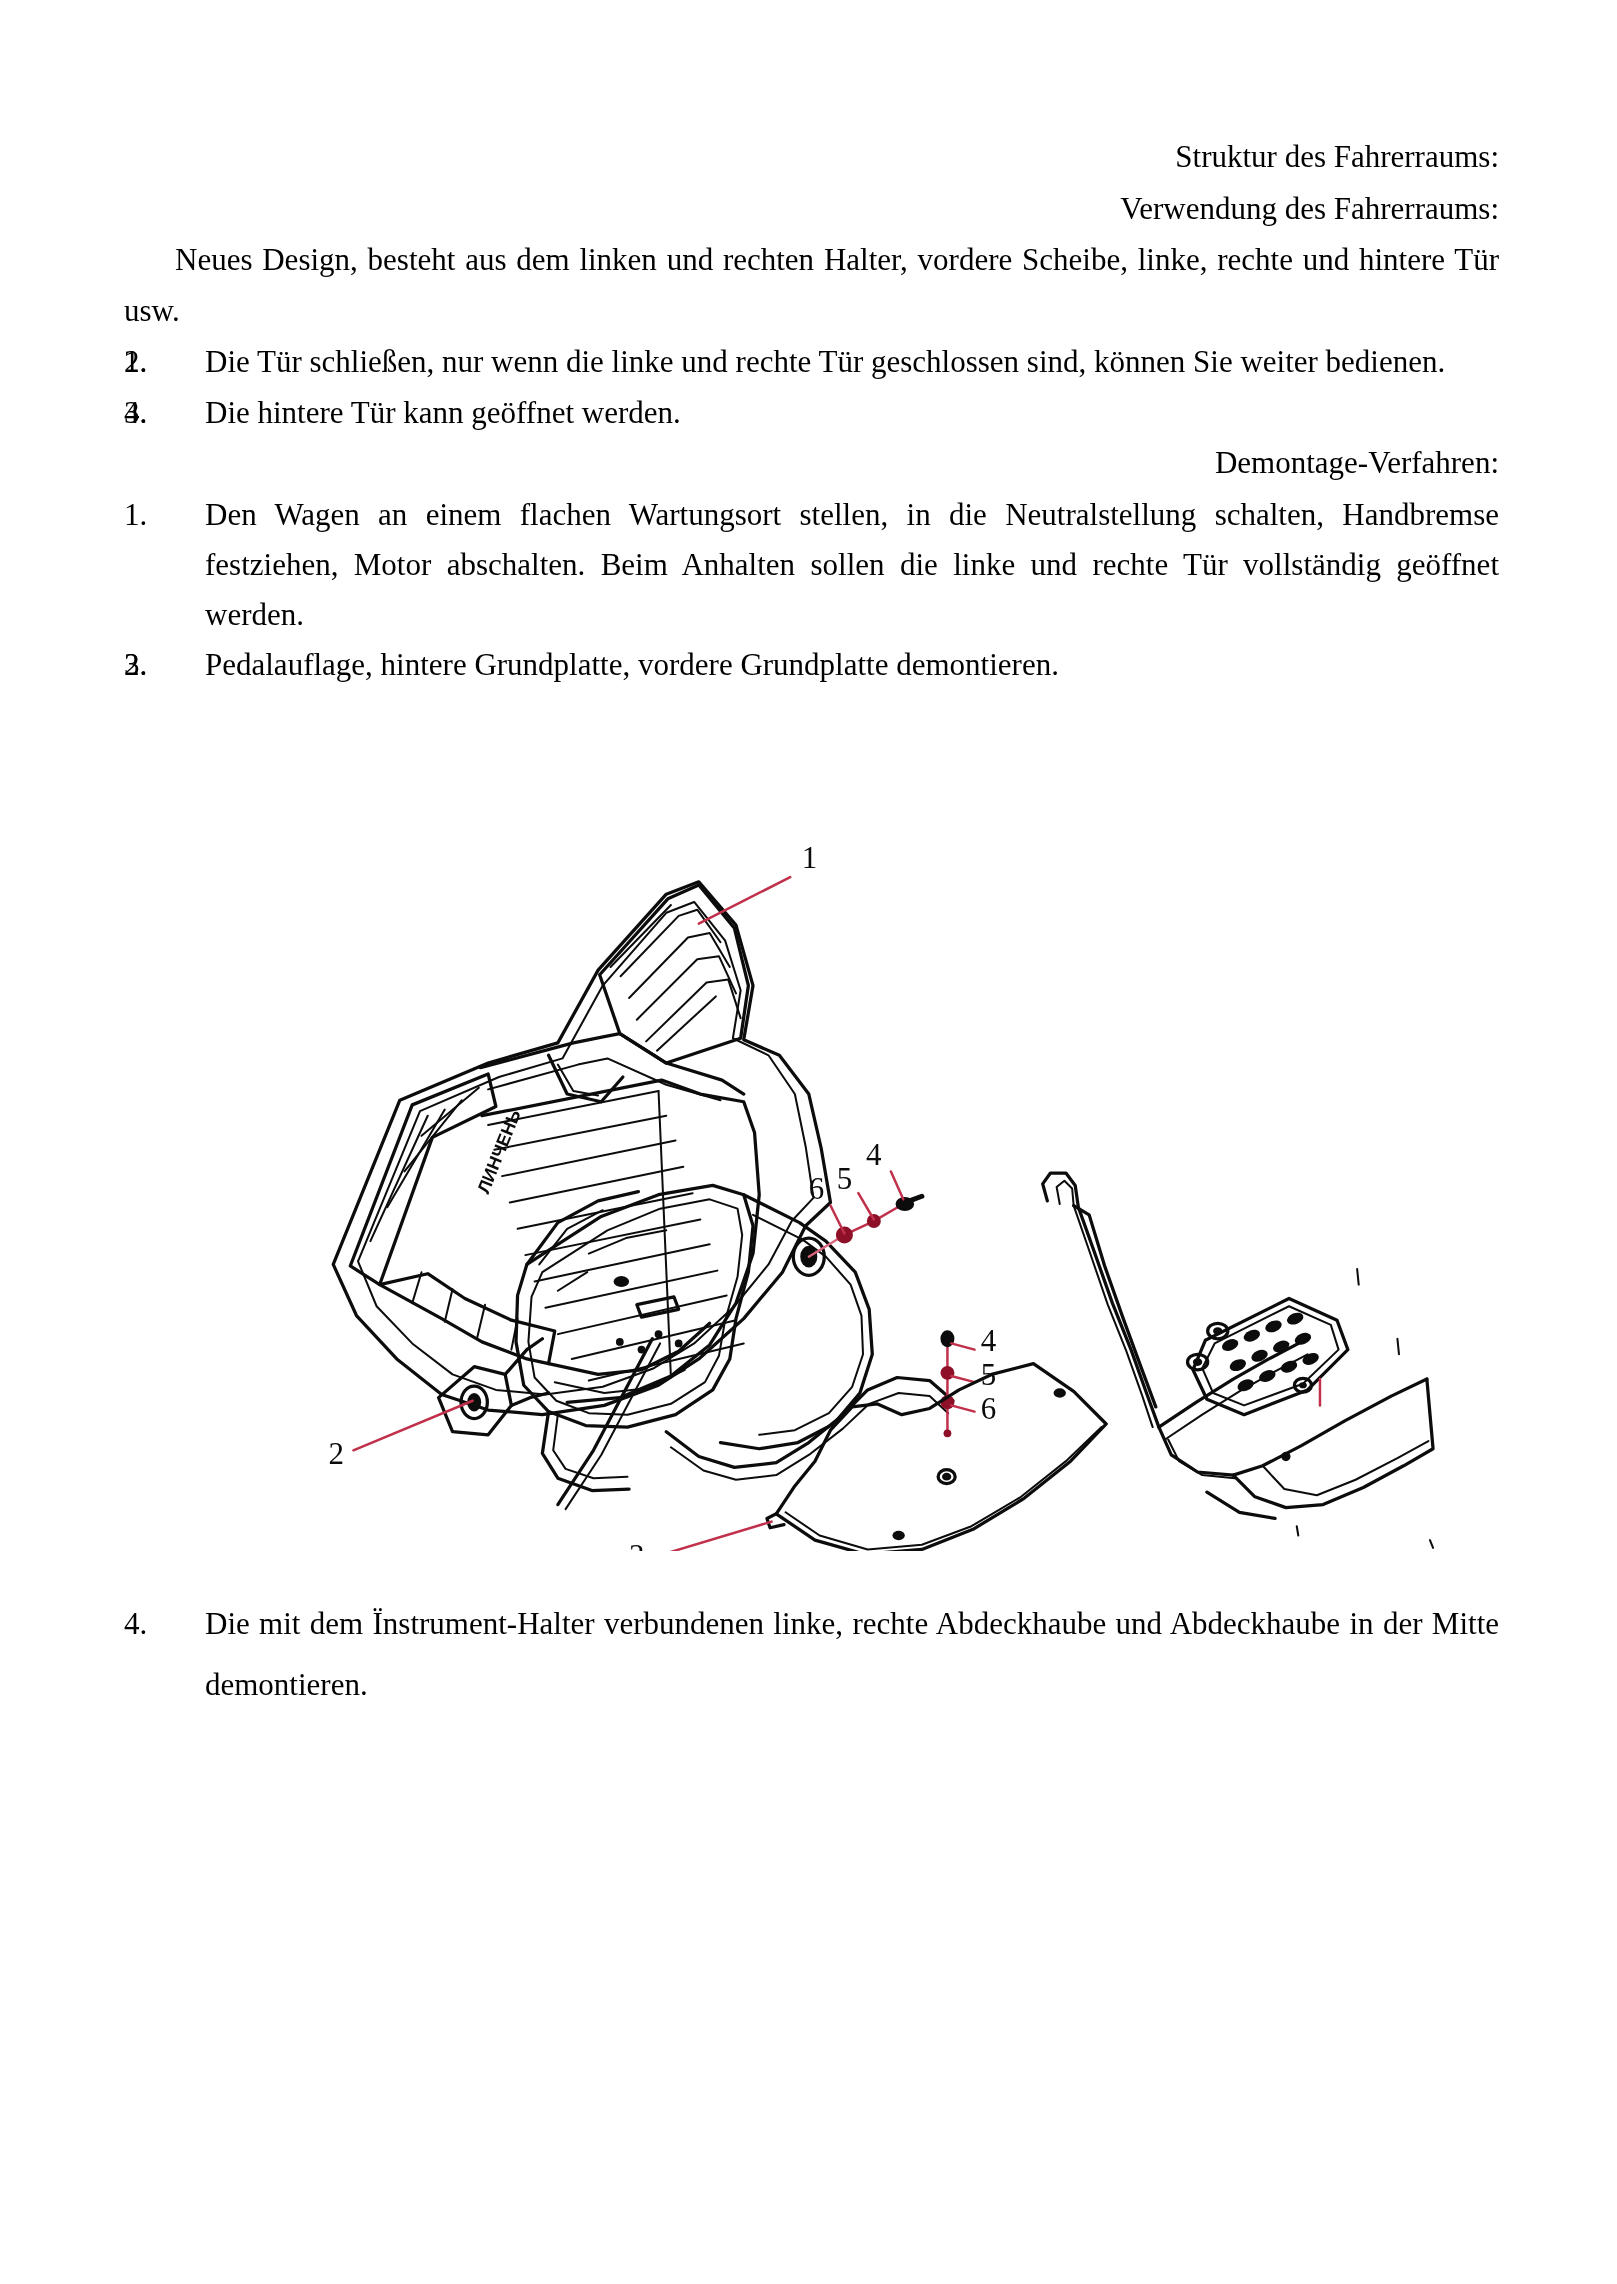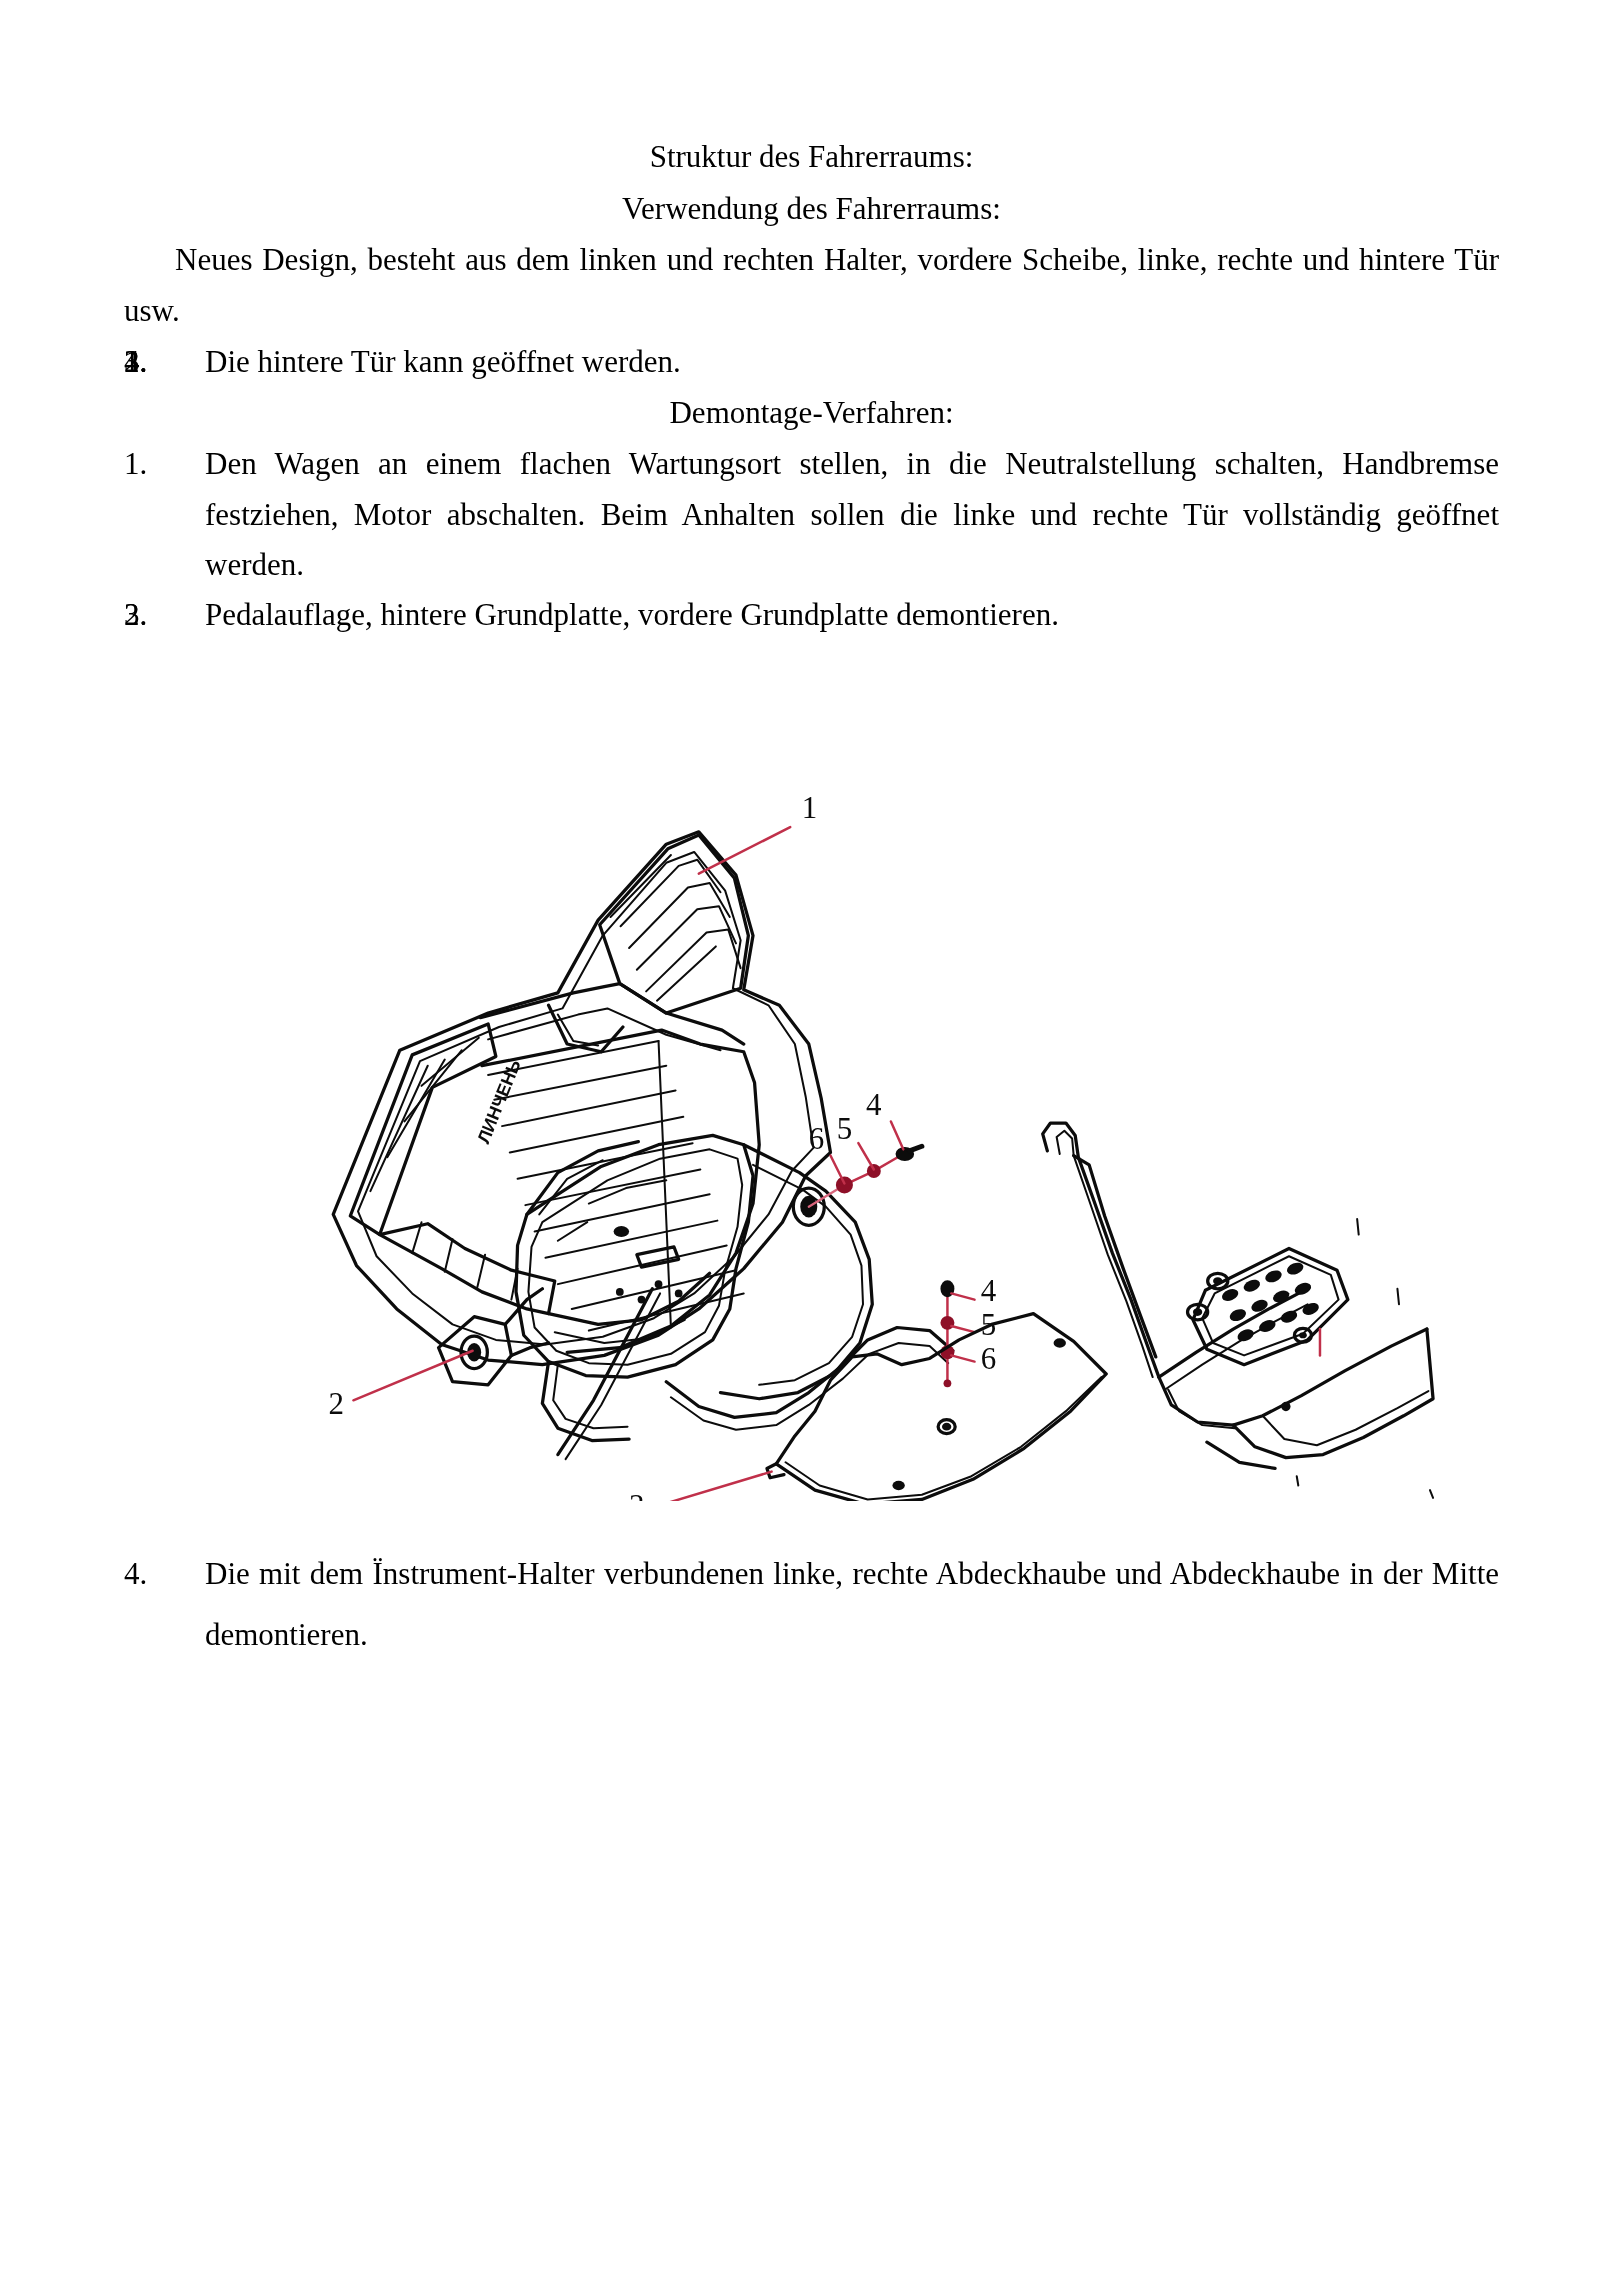--- a/index.html
+++ b/index.html
@@ -22,21 +22,21 @@
     position: absolute;
     left: 124px;
     top: 132px;
     width: 1375px;
   }
 
   .para {
     font-size: 31px;
     line-height: 1.62;
     margin: 0 0 1.5px 0;
-    text-align: center;
+    text-align: right;
   }
   .para.indent {
     text-indent: 51px;
   }
   .para.justify {
     text-align: justify;
   }
 
   ol.numlist {
     list-style: none;
@@ -96,20 +96,21 @@
     <p class="para">Verwendung des Fahrerraums:</p>
 
     <p class="para indent justify">Neues Design, besteht aus dem linken und rechten Halter, vordere Scheibe, linke, rechte und hintere Tür usw.</p>
 
     <ol class="numlist">
       <li>
         <span class="marker">1.</span>
       </li>
       <li>
         <span class="marker">2.</span>
+        <span>Die Tür schließen, nur wenn die linke und rechte Tür geschlossen sind, können Sie weiter bedienen.</span>
       </li>
       <li>
         <span class="marker">3.</span>
       </li>
       <li>
         <span class="marker">4.</span>
         <span>Die hintere Tür kann geöffnet werden.</span>
       </li>
     </ol>
 

